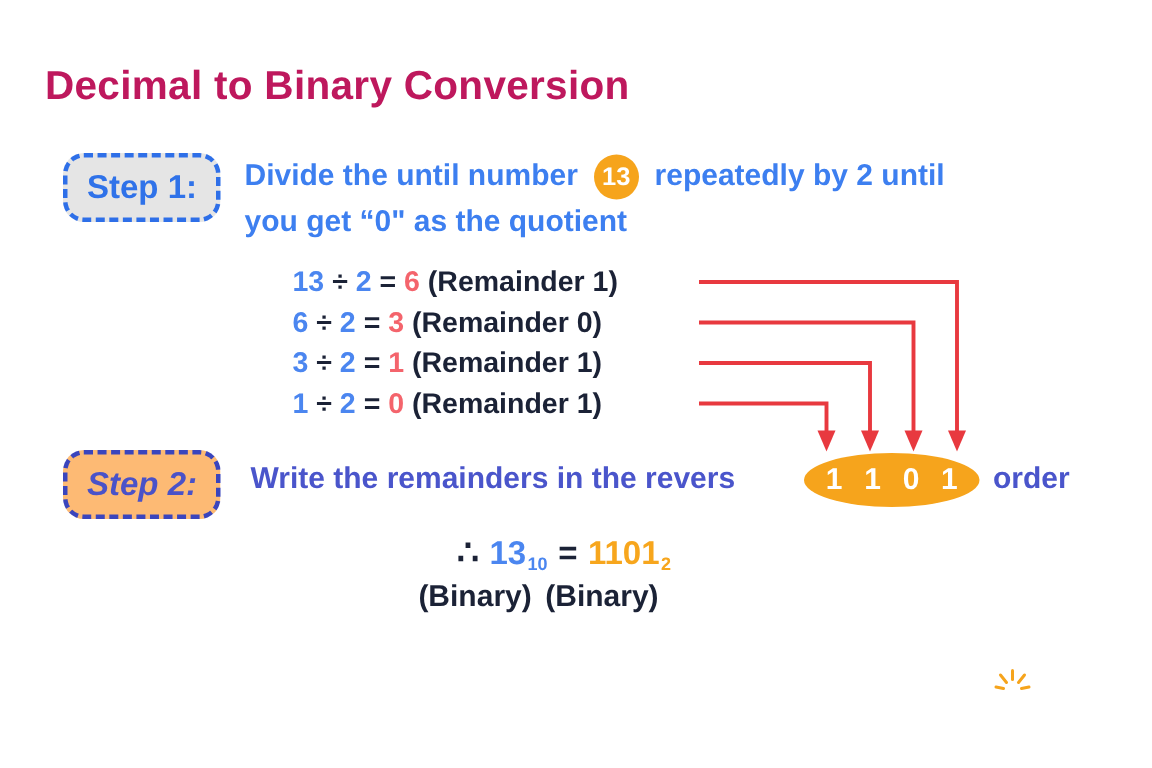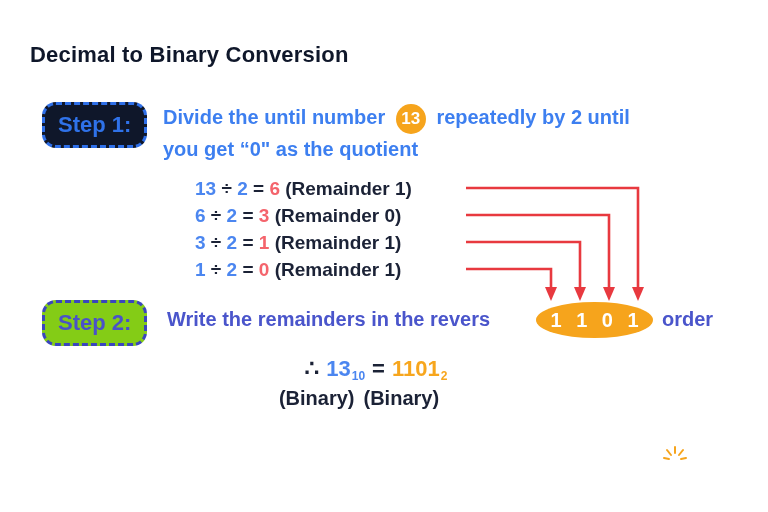--- a/index.html
+++ b/index.html
@@ -3,28 +3,28 @@
 <meta charset="utf-8">
 <style>
   * { margin:0; padding:0; box-sizing:border-box; }
   html,body { background:#ffffff; }
   .canvas {
     position:relative; width:768px; height:512px; background:#ffffff;
     font-family:"Liberation Sans", sans-serif; overflow:hidden;
   }
   .title {
     position:absolute; left:30px; top:42px;
-    font-size:22px; font-weight:bold; color:#0f172a; letter-spacing:0.2px;
+    font-size:27px; font-weight:bold; color:#be185d; letter-spacing:0.2px;
   }
   .step-badge {
     position:absolute; left:42px; border-radius:14px; border:3px dashed;
     padding:6px 13px; font-size:22px; font-weight:bold; line-height:28px;
   }
-  .step1-badge { top:102px; background:#0f172a; border-color:#2e6fe8; color:#2f72e9; }
-  .step2-badge { top:300px; background:#84cc16; border-color:#3a45bd; color:#4a52c8; }
+  .step1-badge { top:102px; background:#e5e5e5; border-color:#2e6fe8; color:#2f72e9; }
+  .step2-badge { top:300px; background:#fdba74; border-color:#3a45bd; color:#4a52c8;font-style:italic; }
   .instr1 {
     position:absolute; left:163px; top:102px; width:590px;
     font-size:20px; font-weight:bold; color:#3d7ff0; line-height:30px;
   }
   .num-badge {
     display:inline-flex; justify-content:center; align-items:center;
     width:30px; height:30px; border-radius:50%; background:#f6a41c;
     color:#ffffff; font-size:17px; font-weight:bold; margin:0 5px; vertical-align:middle;
   }
   .divisions { position:absolute; left:195px; top:175px; }

